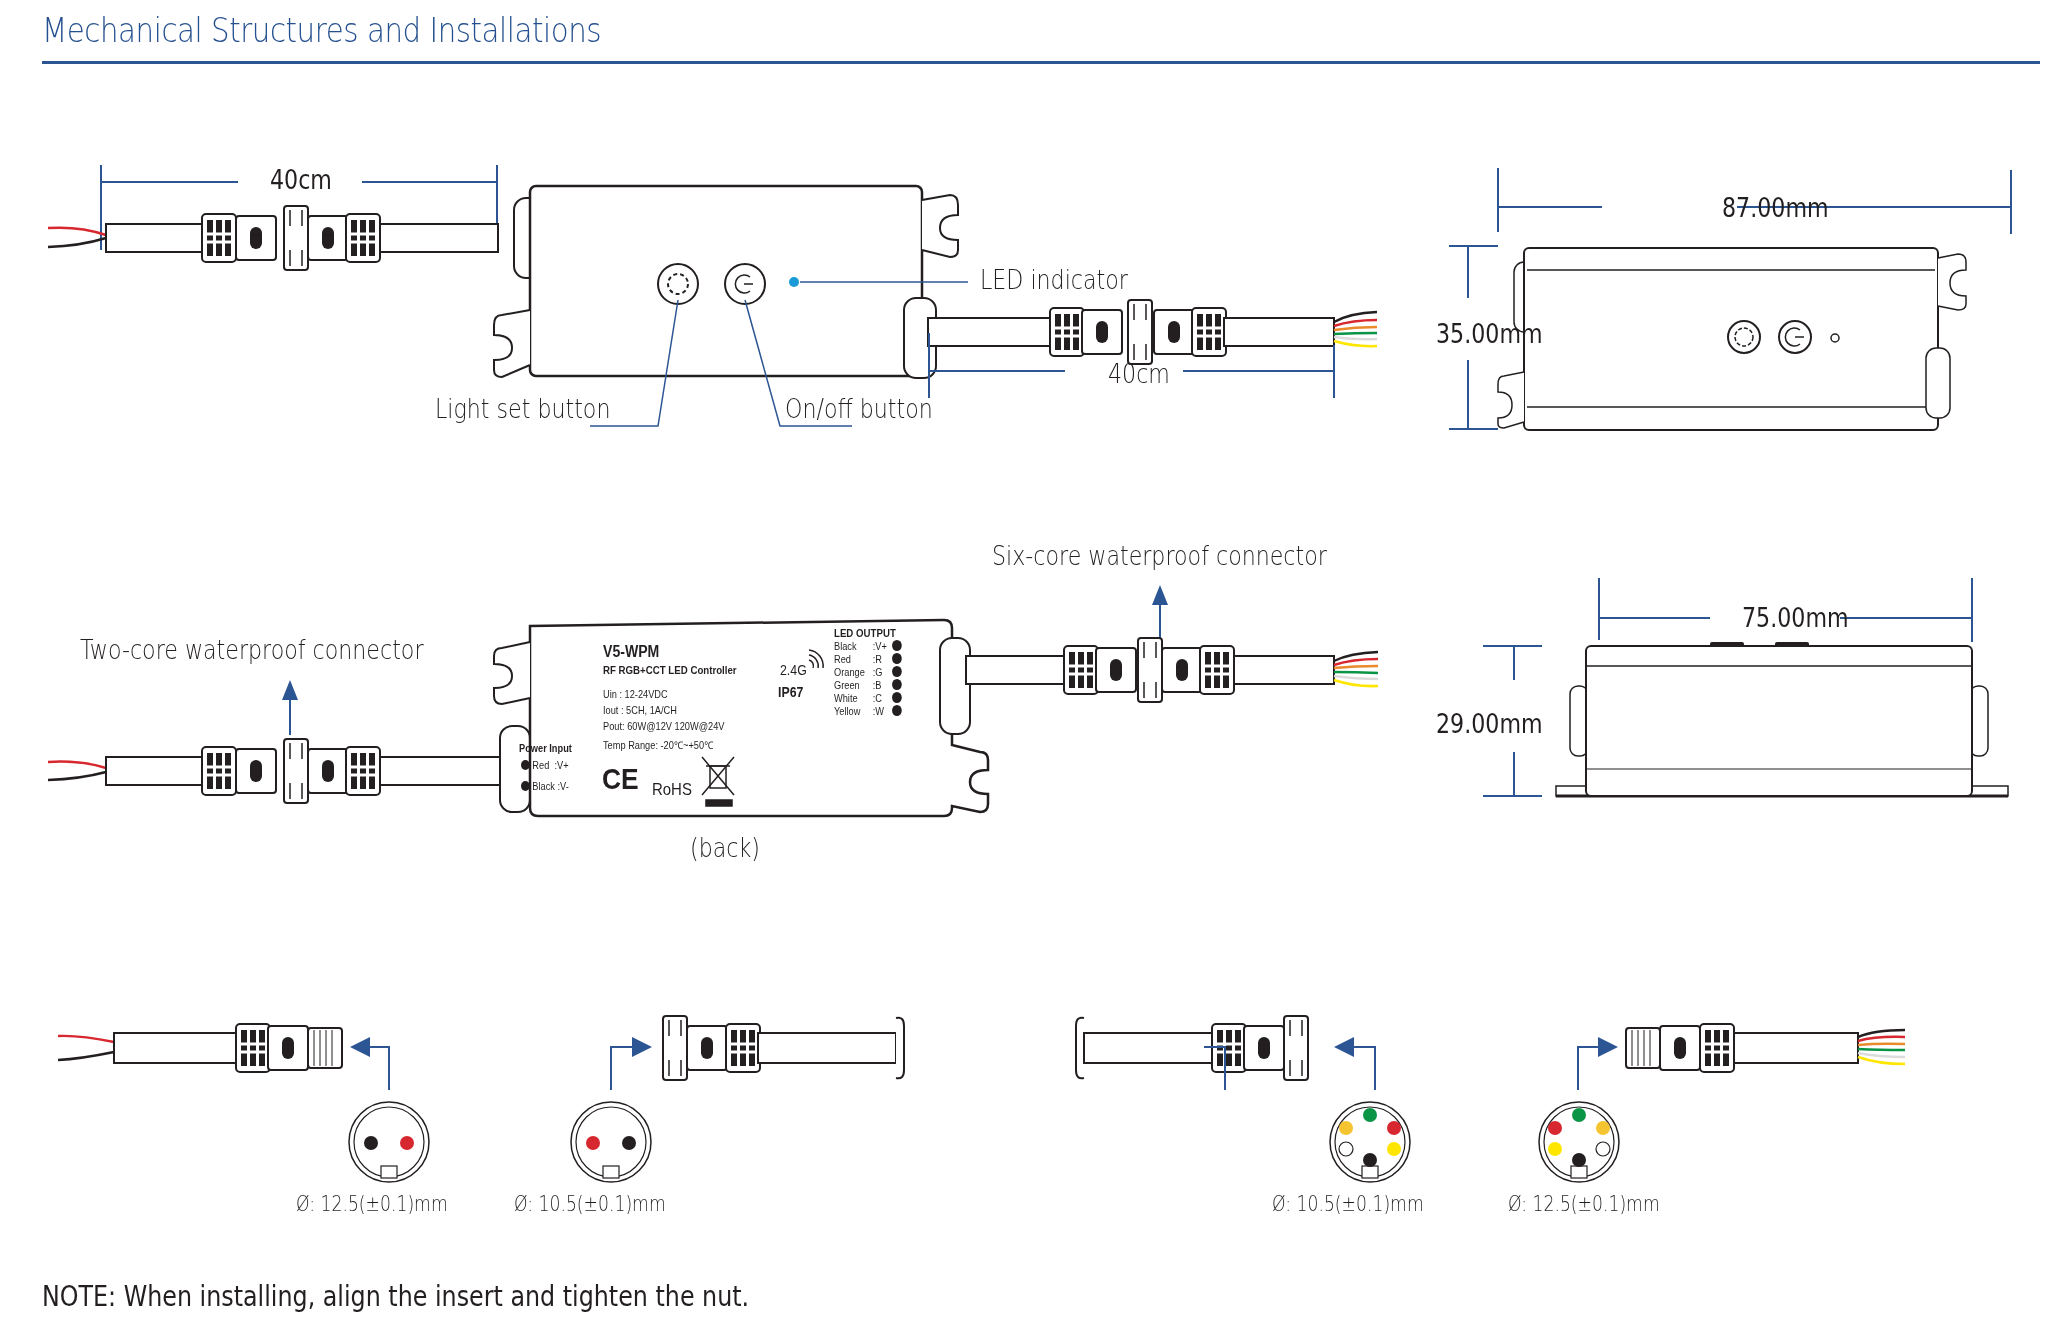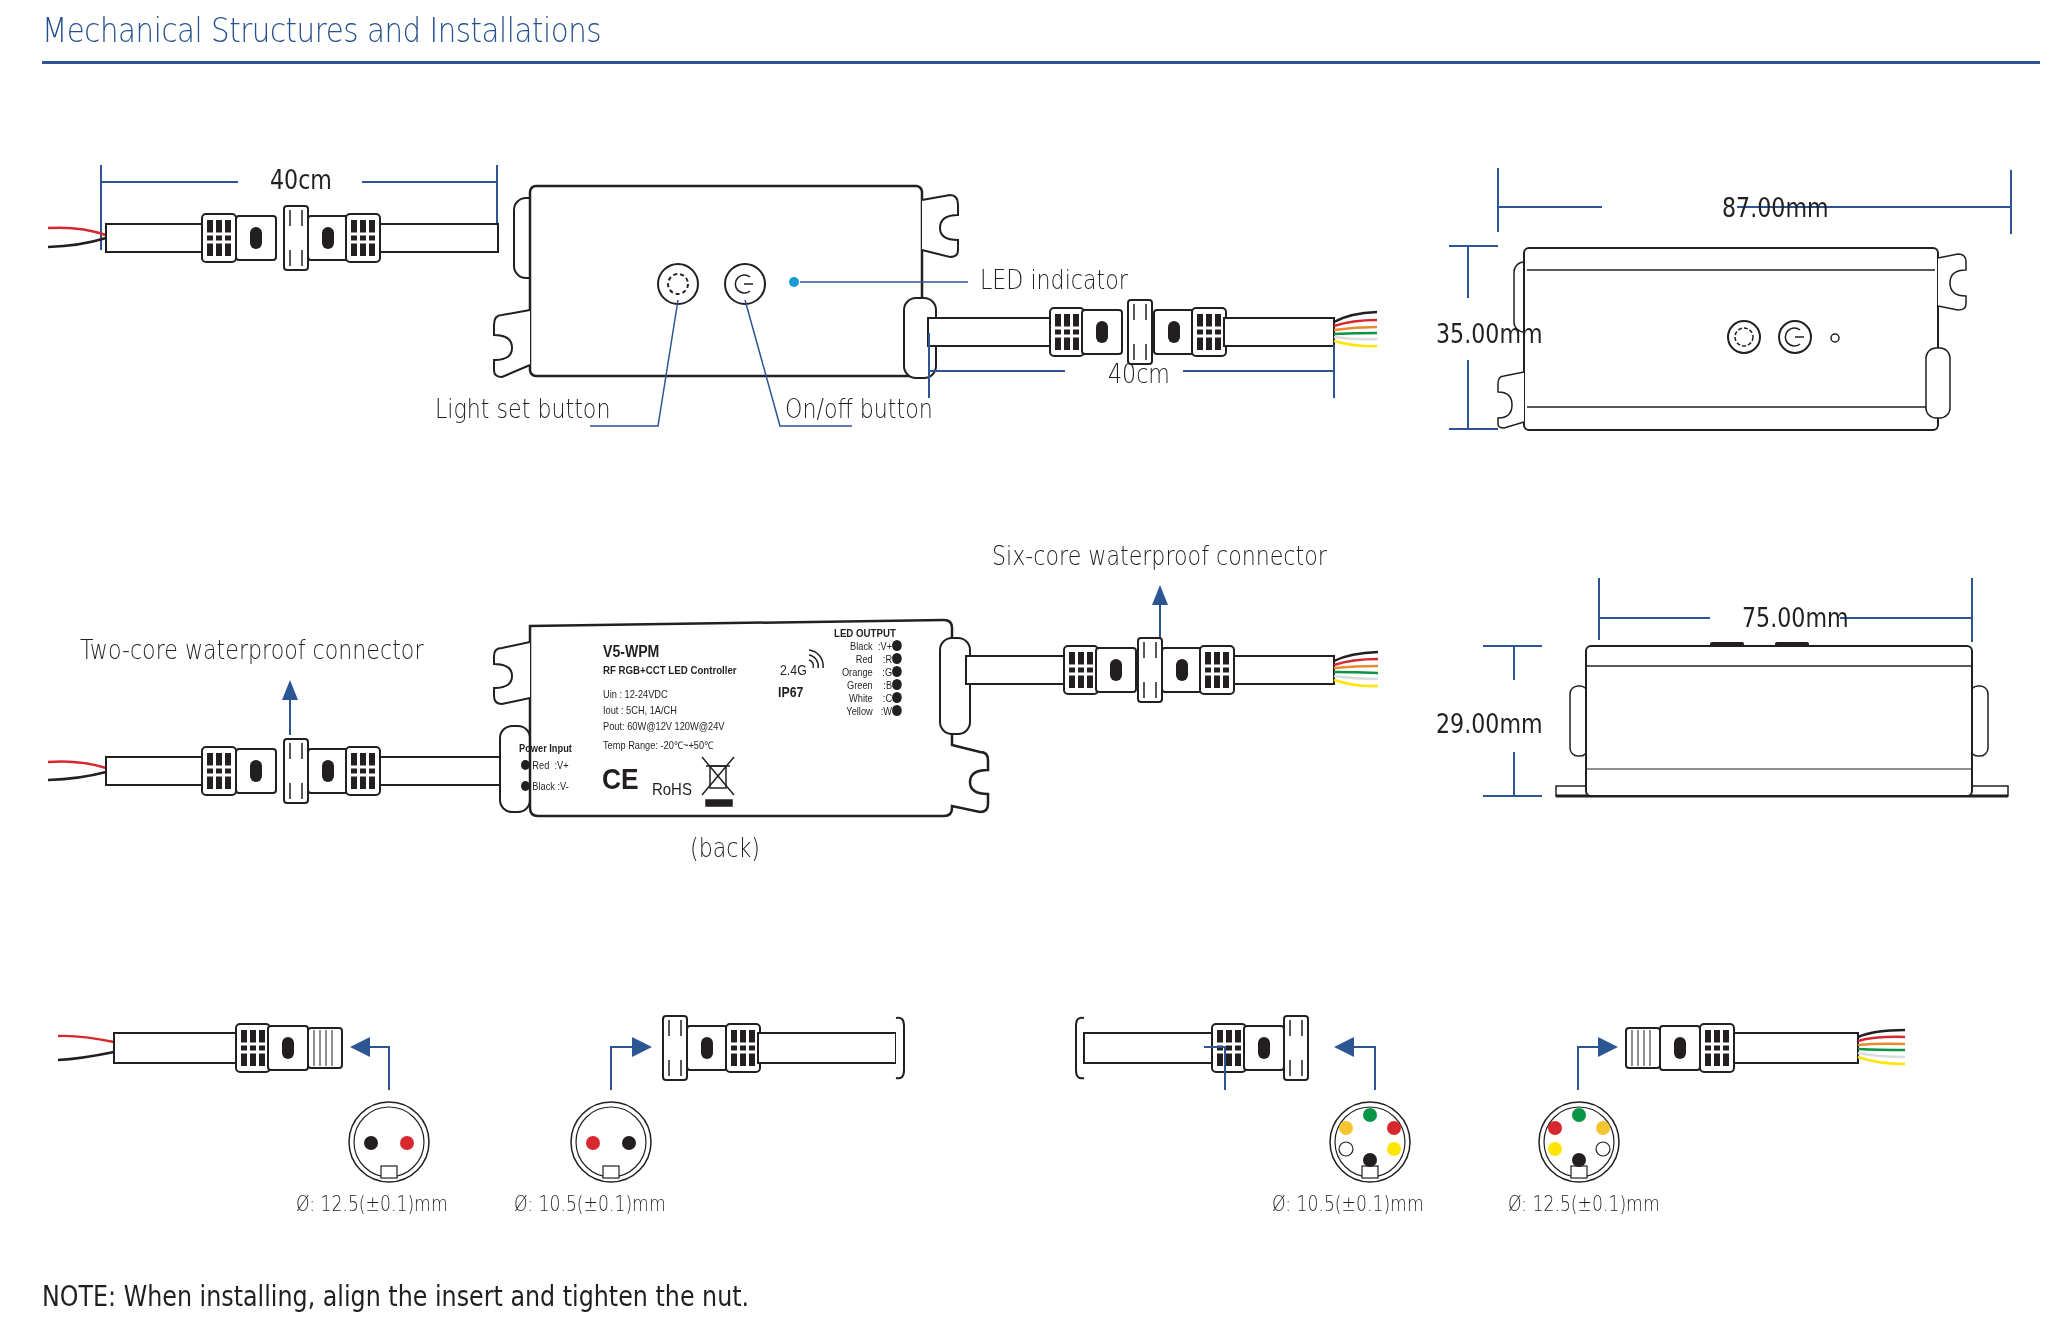--- a/index.html
+++ b/index.html
@@ -340,21 +340,21 @@
 <div class="lab" style="left:603px;top:738px;font-size:10.5px;">Temp Range: -20℃~+50℃</div>
 
 <div class="lab b" style="left:519px;top:742px;font-size:10.5px;">Power Input</div>
 <div class="lab" style="left:521px;top:759px;font-size:10.5px;"><span class="dot" style="width:10px;height:10px;vertical-align:-1px;"></span> <span>Red</span>&nbsp;&nbsp;<span>:V+</span></div>
 <div class="lab" style="left:521px;top:780px;font-size:10.5px;"><span class="dot" style="width:10px;height:10px;vertical-align:-1px;"></span> <span>Black</span> <span>:V-</span></div>
 
 <div class="lab" style="left:602px;top:762px;font-size:30px;font-weight:bold;">CE</div>
 <div class="lab" style="left:652px;top:780px;font-size:17px;">RoHS</div>
 
 <div class="lab b" style="left:834px;top:627px;font-size:11px;">LED  OUTPUT</div>
-<div style="position:absolute;left:834px;top:640px;text-align:right;">
+<div style="position:absolute;left:834px;top:640px;">
   <div class="lab" style="position:relative;font-size:10.5px;line-height:13px;height:13px;"><span style="display:inline-block;width:44px">Black</span><span style="display:inline-block;width:22px">:V+</span><span class="dot" style="width:11px;height:11px;vertical-align:-1px;"></span></div>
   <div class="lab" style="position:relative;font-size:10.5px;line-height:13px;height:13px;"><span style="display:inline-block;width:44px">Red</span><span style="display:inline-block;width:22px">:R</span><span class="dot" style="width:11px;height:11px;vertical-align:-1px;"></span></div>
   <div class="lab" style="position:relative;font-size:10.5px;line-height:13px;height:13px;"><span style="display:inline-block;width:44px">Orange</span><span style="display:inline-block;width:22px">:G</span><span class="dot" style="width:11px;height:11px;vertical-align:-1px;"></span></div>
   <div class="lab" style="position:relative;font-size:10.5px;line-height:13px;height:13px;"><span style="display:inline-block;width:44px">Green</span><span style="display:inline-block;width:22px">:B</span><span class="dot" style="width:11px;height:11px;vertical-align:-1px;"></span></div>
   <div class="lab" style="position:relative;font-size:10.5px;line-height:13px;height:13px;"><span style="display:inline-block;width:44px">White</span><span style="display:inline-block;width:22px">:C</span><span class="dot" style="width:11px;height:11px;vertical-align:-1px;"></span></div>
   <div class="lab" style="position:relative;font-size:10.5px;line-height:13px;height:13px;"><span style="display:inline-block;width:44px">Yellow</span><span style="display:inline-block;width:22px">:W</span><span class="dot" style="width:11px;height:11px;vertical-align:-1px;"></span></div>
 </div>
 
 <div class="lbl" style="left:296px;top:1192px;font-size:21px;">Ø: 12.5(±0.1)mm</div>
 <div class="lbl" style="left:514px;top:1192px;font-size:21px;">Ø: 10.5(±0.1)mm</div>

